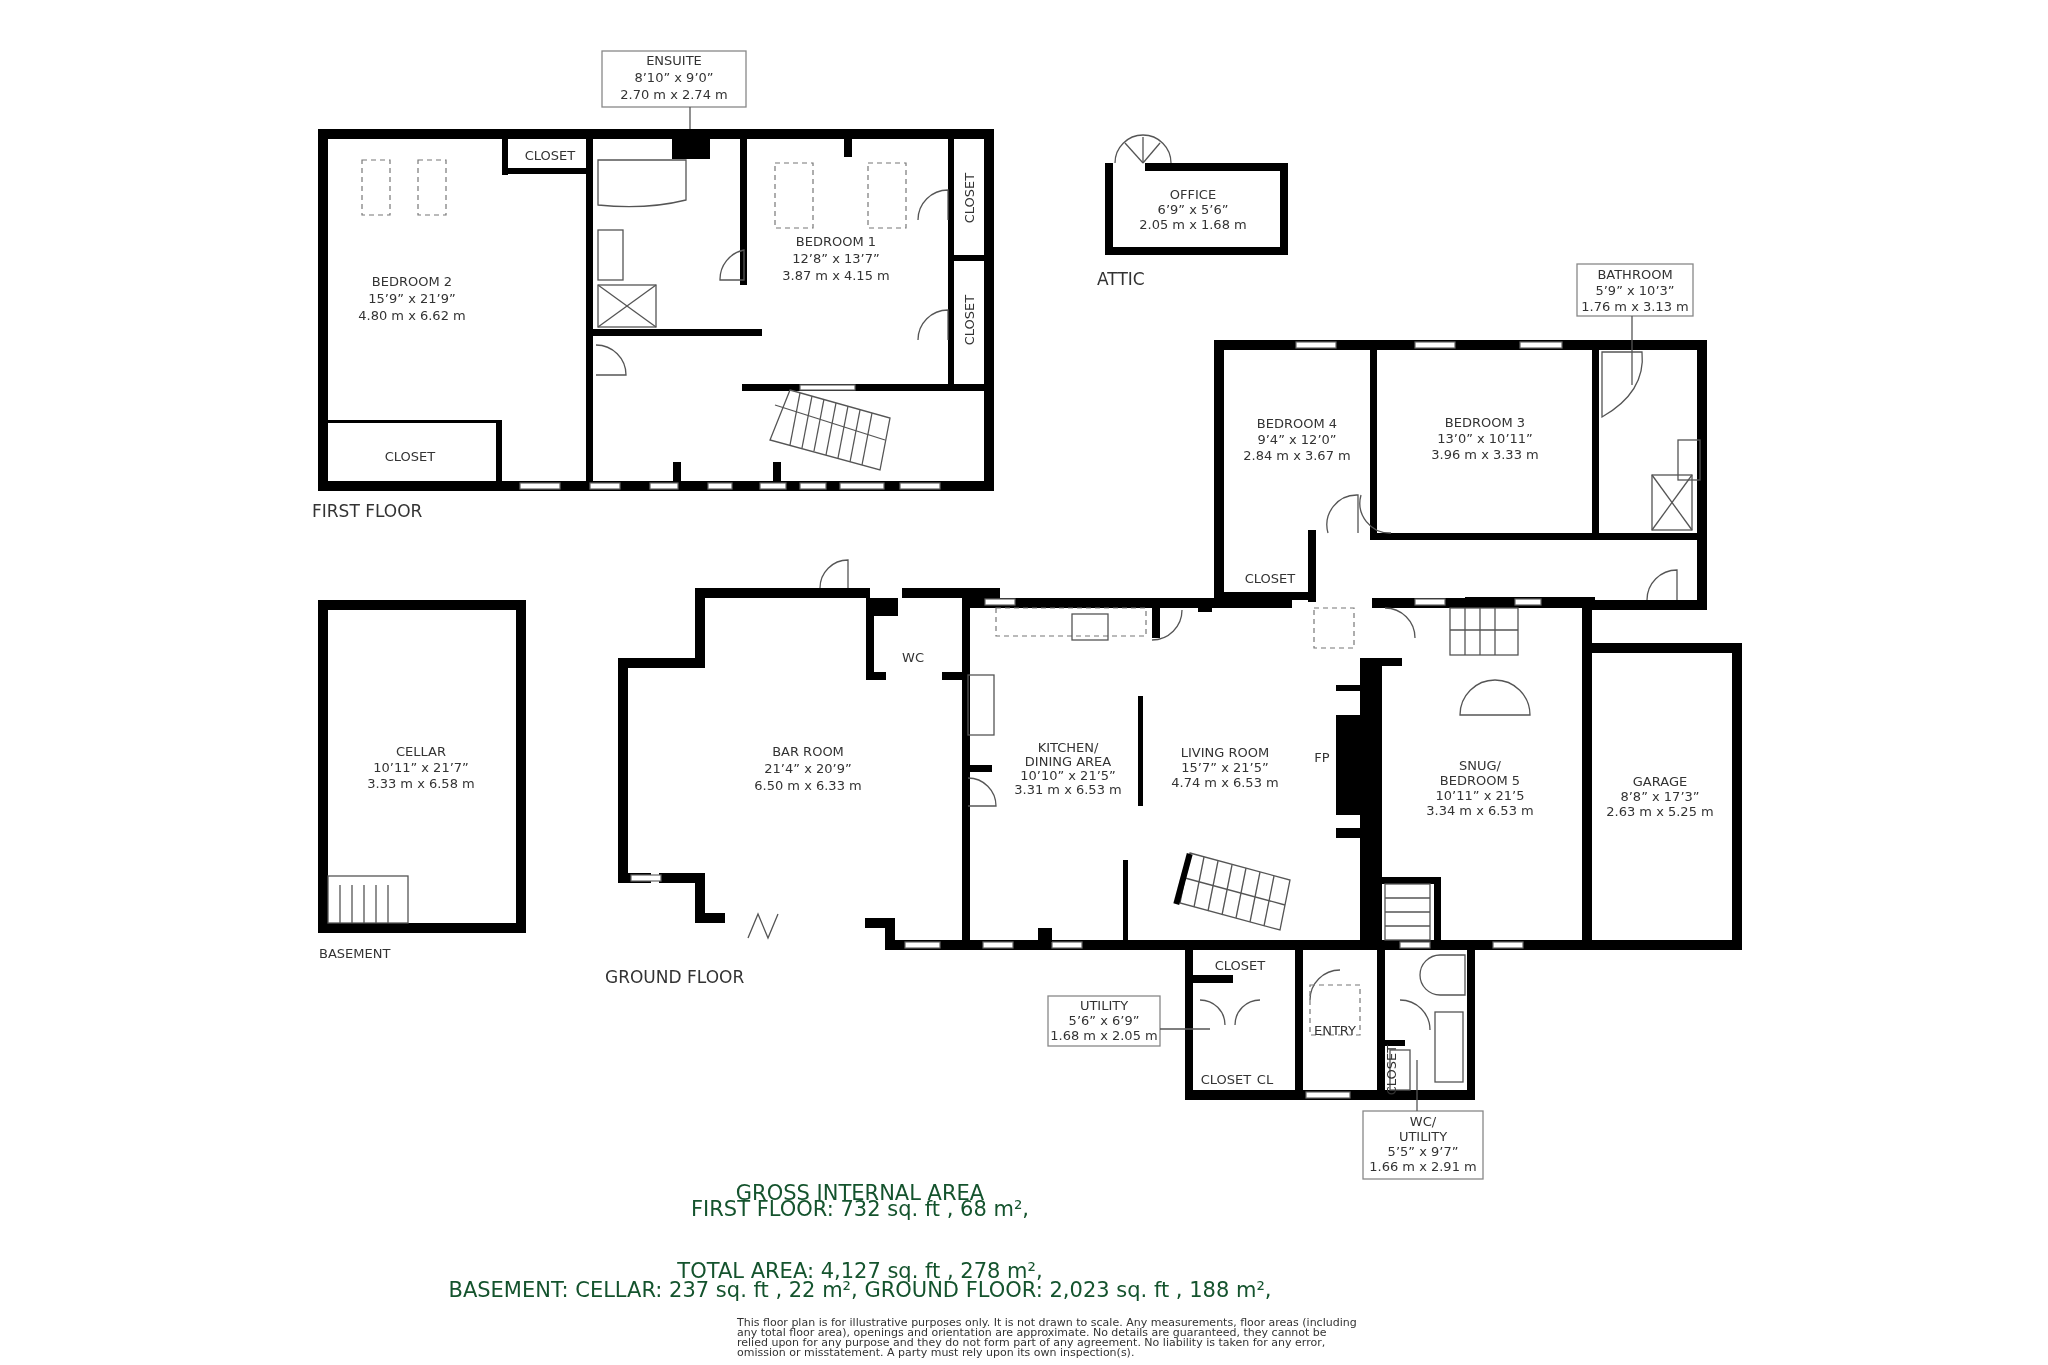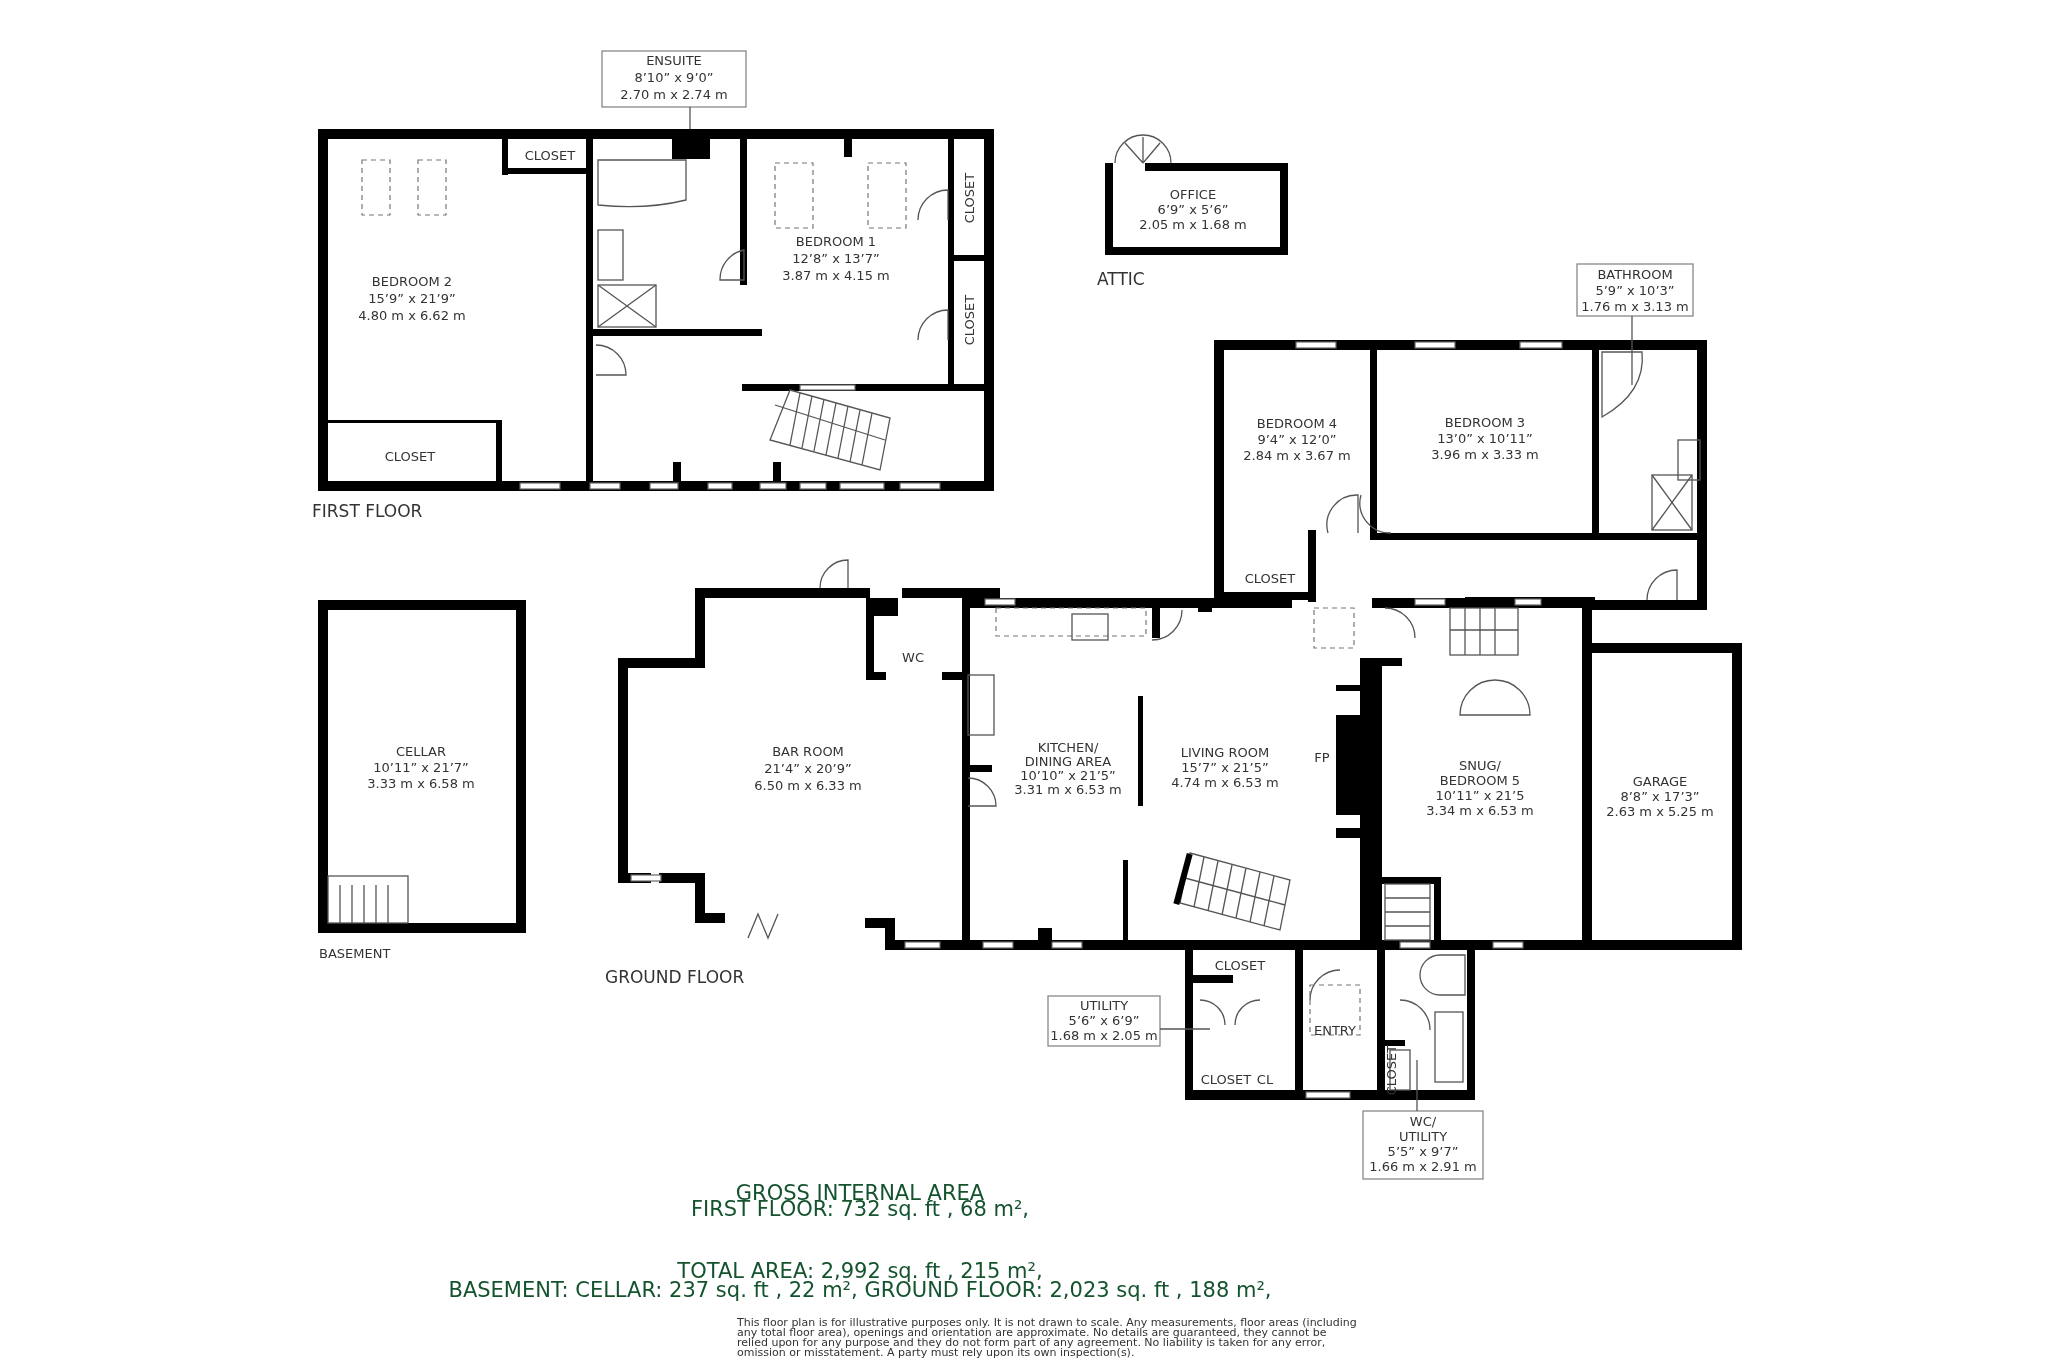--- a/index.html
+++ b/index.html
@@ -341,14 +341,14 @@
     <text class="rm" x="1423" y="1141">UTILITY</text>
     <text class="rm" x="1423" y="1156">5’5” x 9’7”</text>
     <text class="rm" x="1423" y="1171">1.66 m x 2.91 m</text>
   </g>
   <text class="fl" x="605" y="983">GROUND FLOOR</text>
 </svg>
 
 <div class="area" style="top:1180px;">GROSS INTERNAL AREA</div>
 <div class="area" style="top:1277px;">BASEMENT: CELLAR: 237 sq. ft , 22 m², GROUND FLOOR: 2,023 sq. ft , 188 m²,</div>
 <div class="area" style="top:1196px;">FIRST FLOOR: 732 sq. ft , 68 m²,</div>
-<div class="area" style="top:1258px;">TOTAL AREA: 2,992 sq. ft , 215 m²,</div>
+<div class="area" style="top:1258px;">TOTAL AREA: 4,127 sq. ft , 278 m²,</div>
 <div class="disc">This floor plan is for illustrative purposes only. It is not drawn to scale. Any measurements, floor areas (including any total floor area), openings and orientation are approximate. No details are guaranteed, they cannot be relied upon for any purpose and they do not form part of any agreement. No liability is taken for any error, omission or misstatement. A party must rely upon its own inspection(s).</div>
 
 </body></html>

